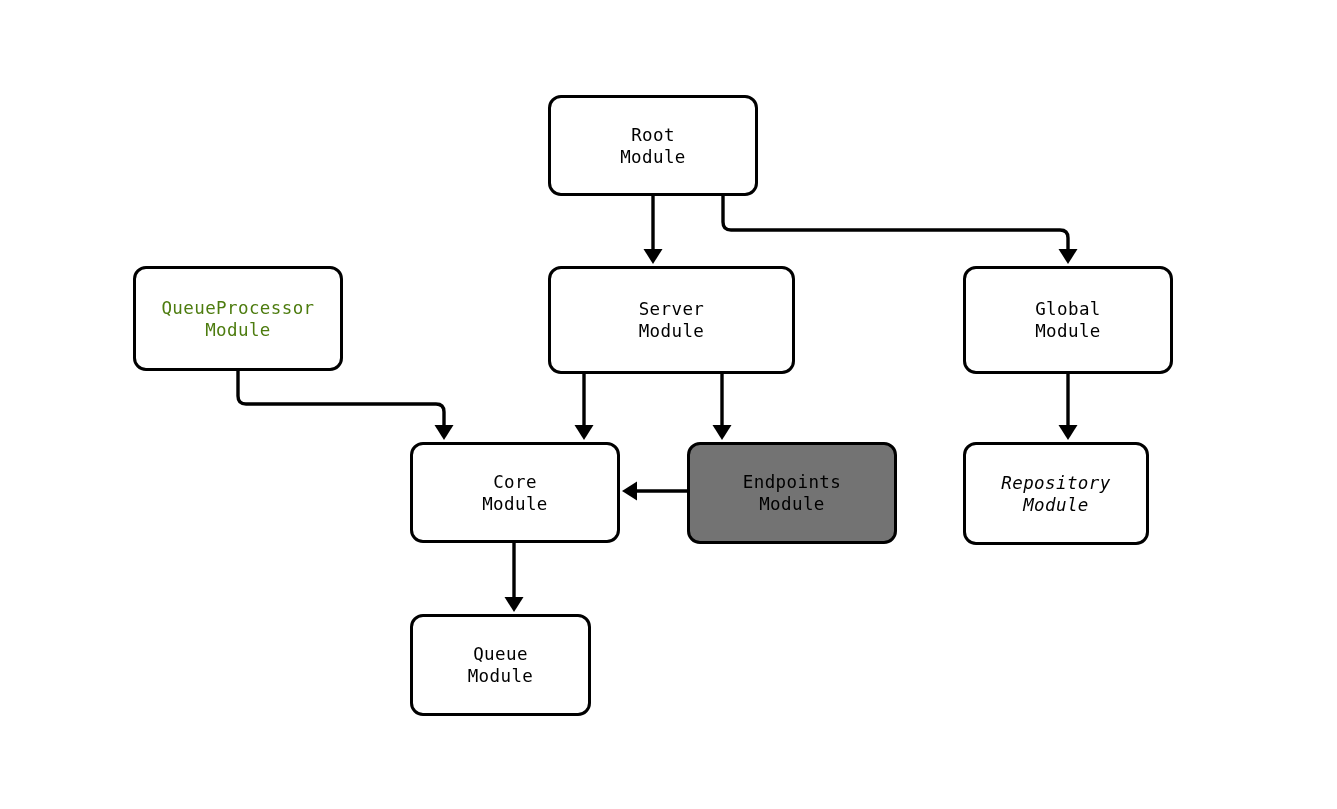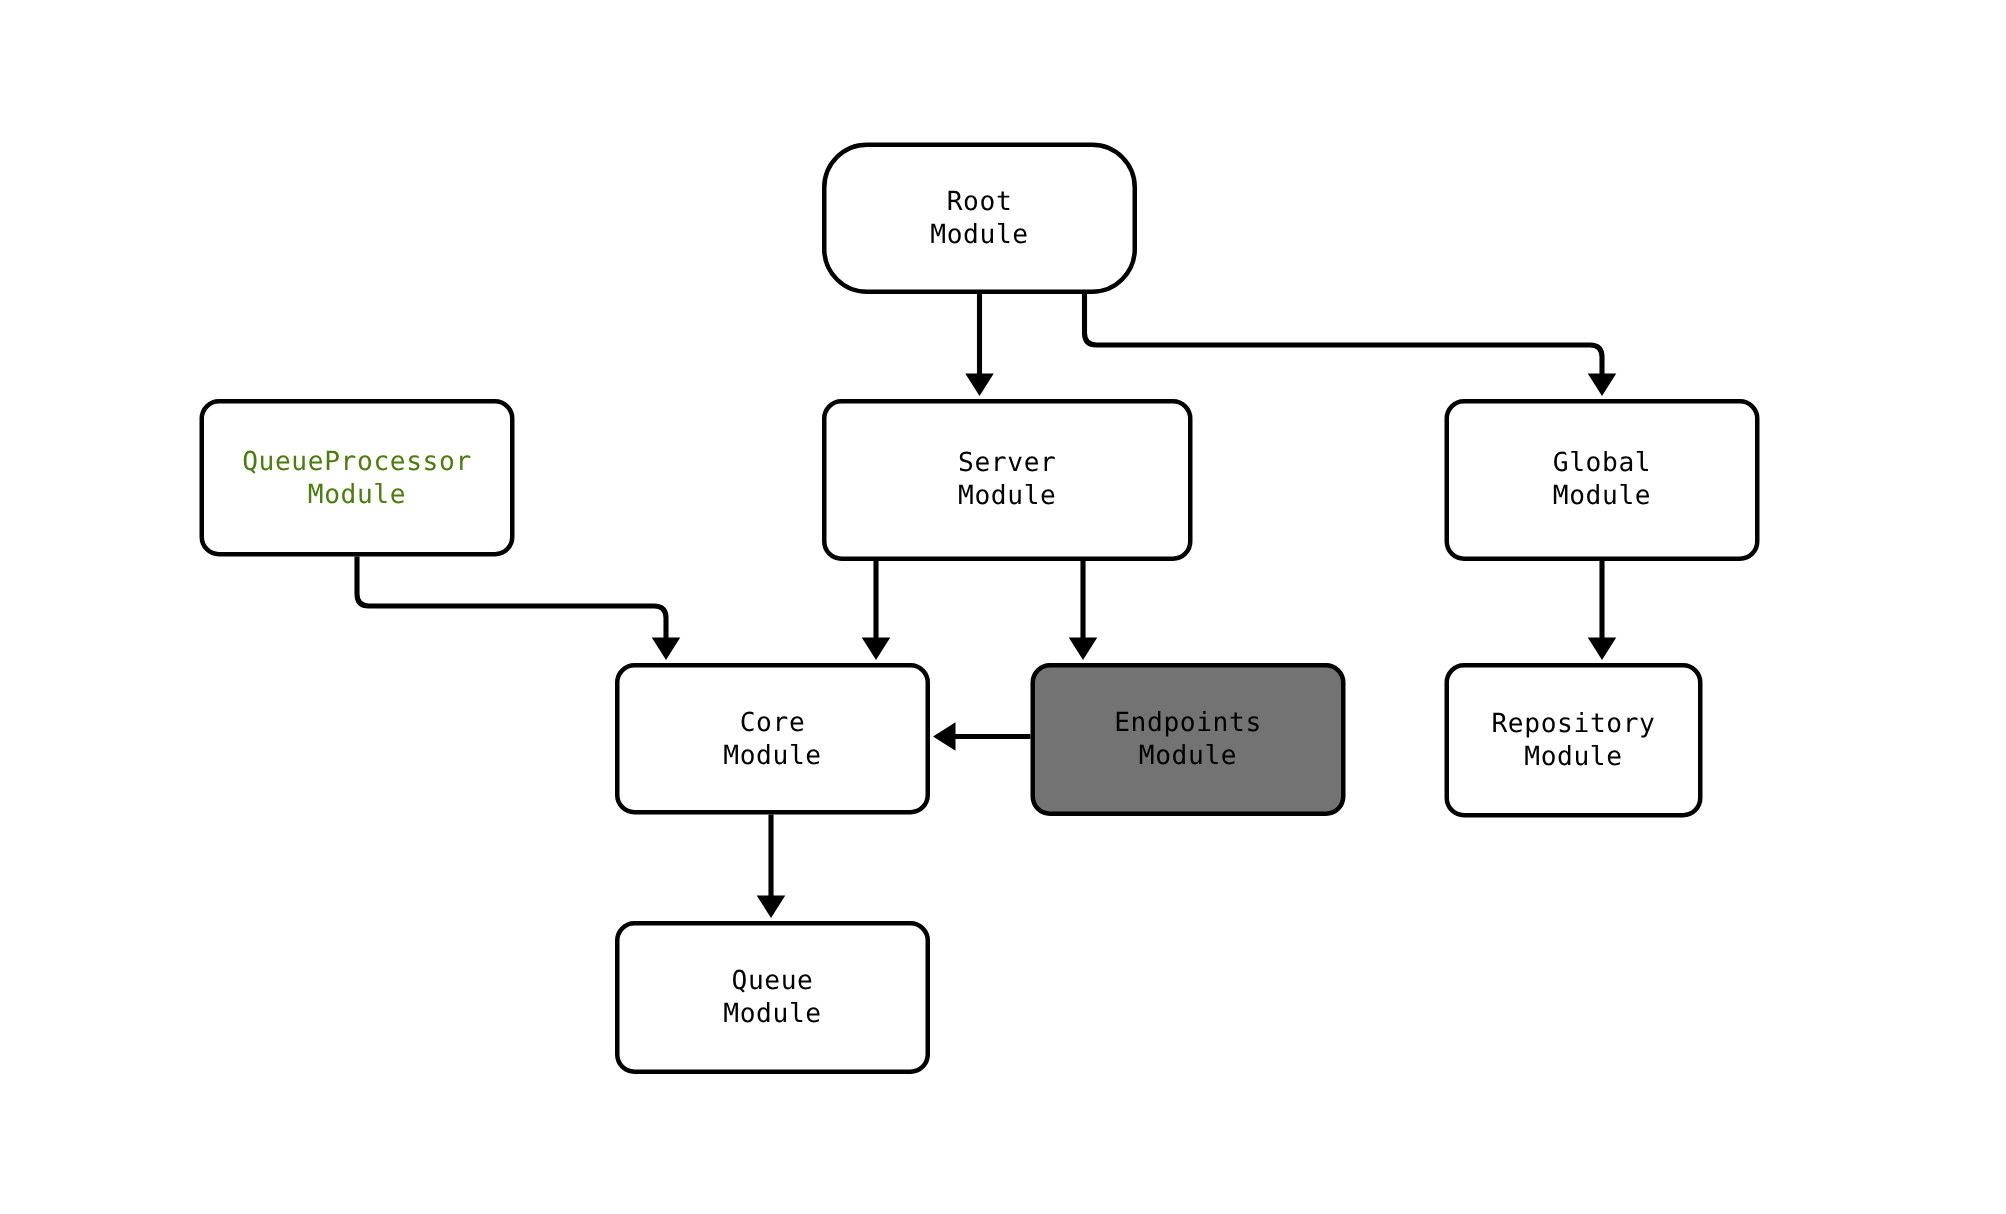--- a/index.html
+++ b/index.html
@@ -70,21 +70,21 @@
         <polygon points="1068,264 1058.5,249 1077.5,249" fill="#000000"></polygon>
         <polygon points="584,440 574.5,425 593.5,425" fill="#000000"></polygon>
         <polygon points="722,440 712.5,425 731.5,425" fill="#000000"></polygon>
         <polygon points="444,440 434.5,425 453.5,425" fill="#000000"></polygon>
         <polygon points="1068,440 1058.5,425 1077.5,425" fill="#000000"></polygon>
         <polygon points="514,612 504.5,597 523.5,597" fill="#000000"></polygon>
         <polygon points="622,491 637,481.5 637,500.5" fill="#000000"></polygon>
       </g>
   </svg>
 
-  <div class="node" style="left: 548px; top: 95px; width: 210px; height: 101px; background: rgb(255, 255, 255); border-color: rgb(0, 0, 0); border-radius: 30px;">
+  <div class="node" style="left: 548px; top: 95px; width: 210px; height: 101px; background: rgb(255, 255, 255); border-color: rgb(0, 0, 0);">
     <div class="node-label" style="color: rgb(0, 0, 0);">Root
 Module</div>
   </div>
   <div class="node" style="left: 133px; top: 266px; width: 210px; height: 105px; background: rgb(255, 255, 255); border-color: rgb(0, 0, 0);">
     <div class="node-label" style="color: #4d7c0f;">QueueProcessor
 Module</div>
   </div>
   <div class="node" style="left: 548px; top: 266px; width: 247px; height: 108px; background: rgb(255, 255, 255); border-color: rgb(0, 0, 0);">
     <div class="node-label" style="color: rgb(0, 0, 0);">Server
 Module</div>
@@ -94,22 +94,22 @@
 Module</div>
   </div>
   <div class="node" style="left: 410px; top: 442px; width: 210px; height: 101px; background: rgb(255, 255, 255); border-color: rgb(0, 0, 0); align-items: center;">
     <div class="node-label" style="color: rgb(0, 0, 0);">Core
 Module</div>
   </div>
   <div class="node" style="left: 687px; top: 442px; width: 210px; height: 102px; background: #737373; border-color: rgb(0, 0, 0);">
     <div class="node-label" style="color: rgb(0, 0, 0);">Endpoints
 Module</div>
   </div>
-  <div class="node" style="left: 963px; top: 442px; width: 172px; height: 103px; background: rgb(255, 255, 255); border-color: rgb(0, 0, 0);">
+  <div class="node" style="left: 963px; top: 442px; width: 186px; height: 103px; background: rgb(255, 255, 255); border-color: rgb(0, 0, 0); font-style: italic;">
     <div class="node-label" style="color: rgb(0, 0, 0);">Repository
 Module</div>
   </div>
-  <div class="node" style="left: 410px; top: 614px; width: 210px; height: 102px; background: rgb(255, 255, 255); border-color: rgb(0, 0, 0);">
+  <div class="node" style="left: 410px; top: 614px; width: 181px; height: 102px; background: rgb(255, 255, 255); border-color: rgb(0, 0, 0);">
     <div class="node-label" style="color: rgb(0, 0, 0);">Queue
 Module</div>
   </div>
 
 </div>
 
 </body></html>

